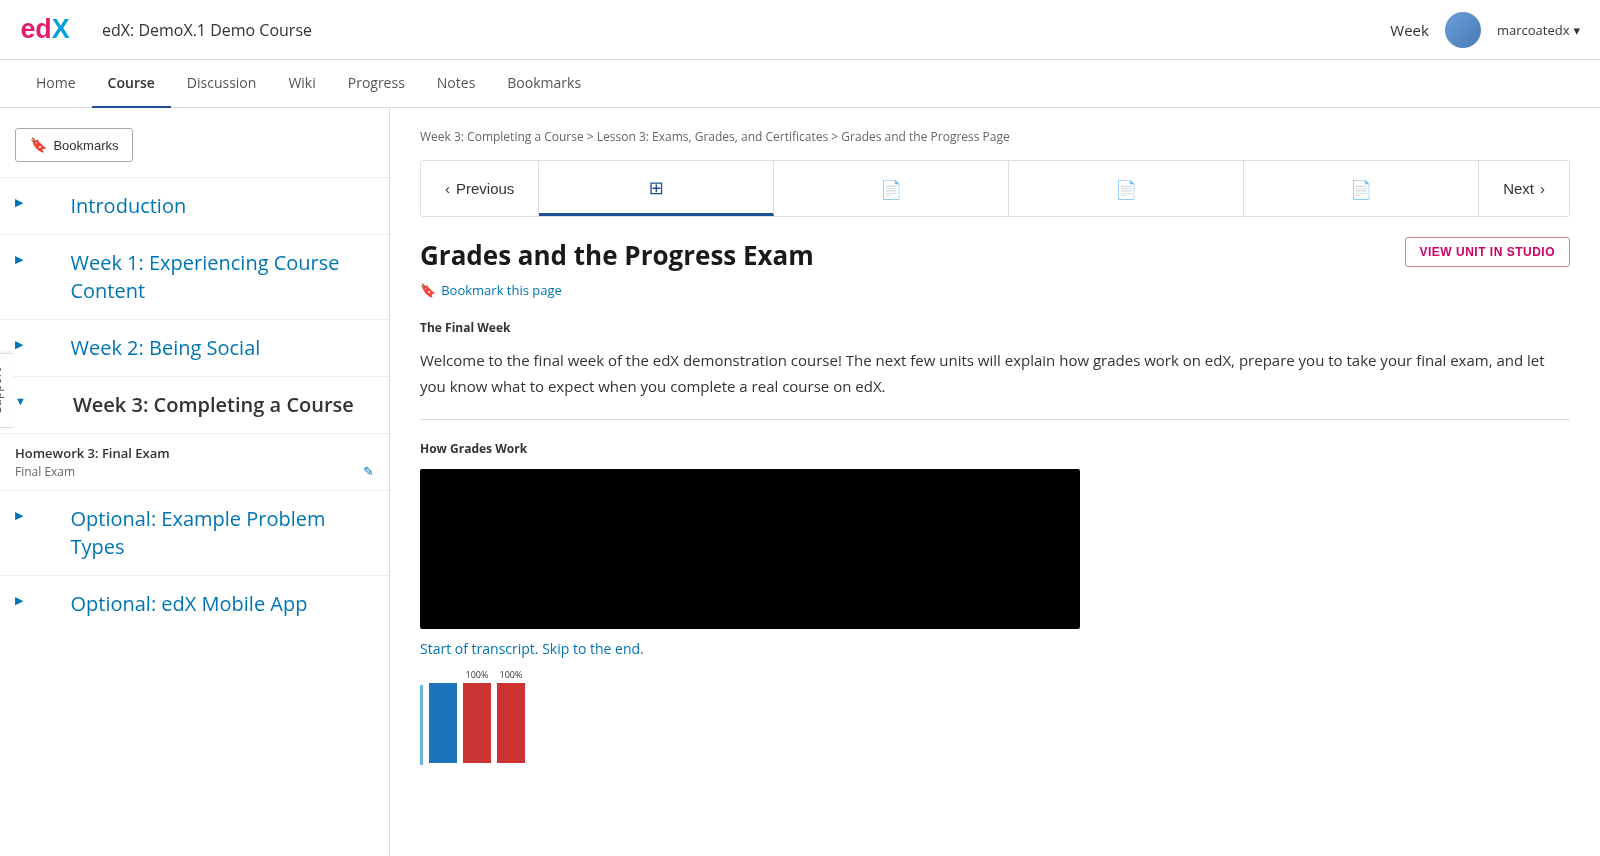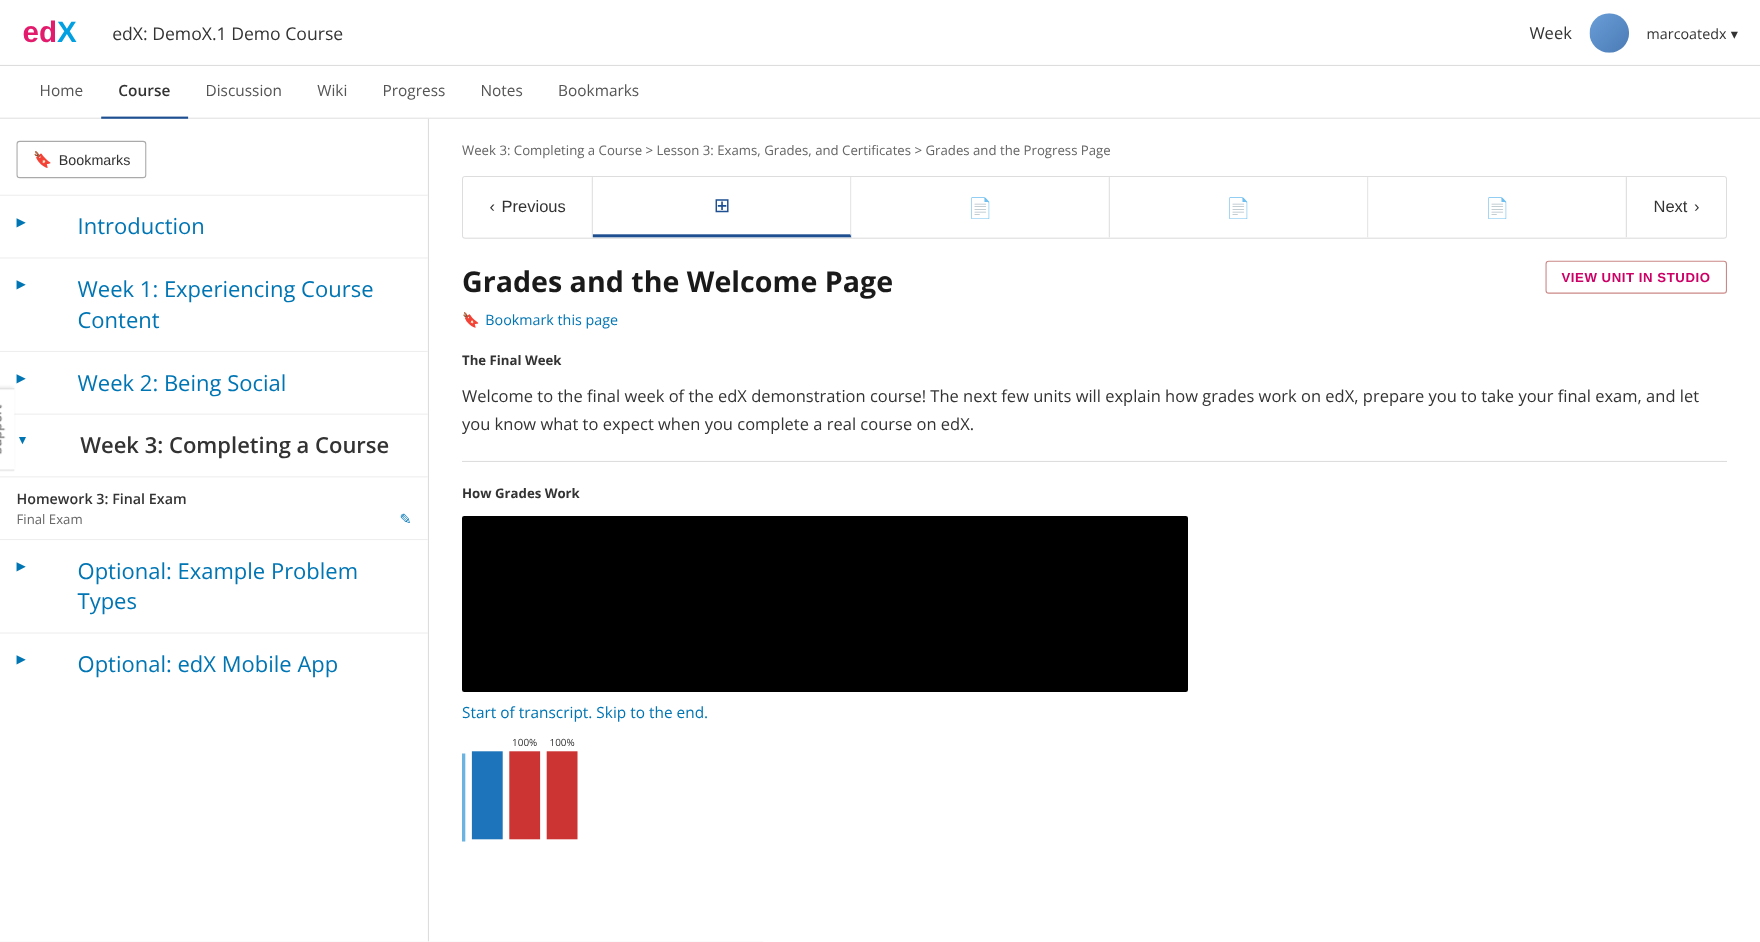--- a/index.html
+++ b/index.html
@@ -490,21 +490,21 @@
       <div class="unit-tab">
         <span>📄</span>
       </div>
       <button class="nav-next">
         <span>Next</span>
         <span>›</span>
       </button>
     </div>
 
     <div class="page-heading">
-      <h1 class="page-title">Grades and the Welcome Page</h1>
+      <h1 class="page-title">Grades and the Progress Exam</h1>
       <button class="view-studio-btn">VIEW UNIT IN STUDIO</button>
     </div>
 
     <a class="bookmark-link">
       <span>🔖</span>
       <span>Bookmark this page</span>
     </a>
 
     <h2 class="section-title">The Final Week</h2>
     <p class="section-text">Welcome to the final week of the edX demonstration course! The next few units will explain how grades work on edX, prepare you to take your final exam, and let you know what to expect when you complete a real course on edX.</p>

